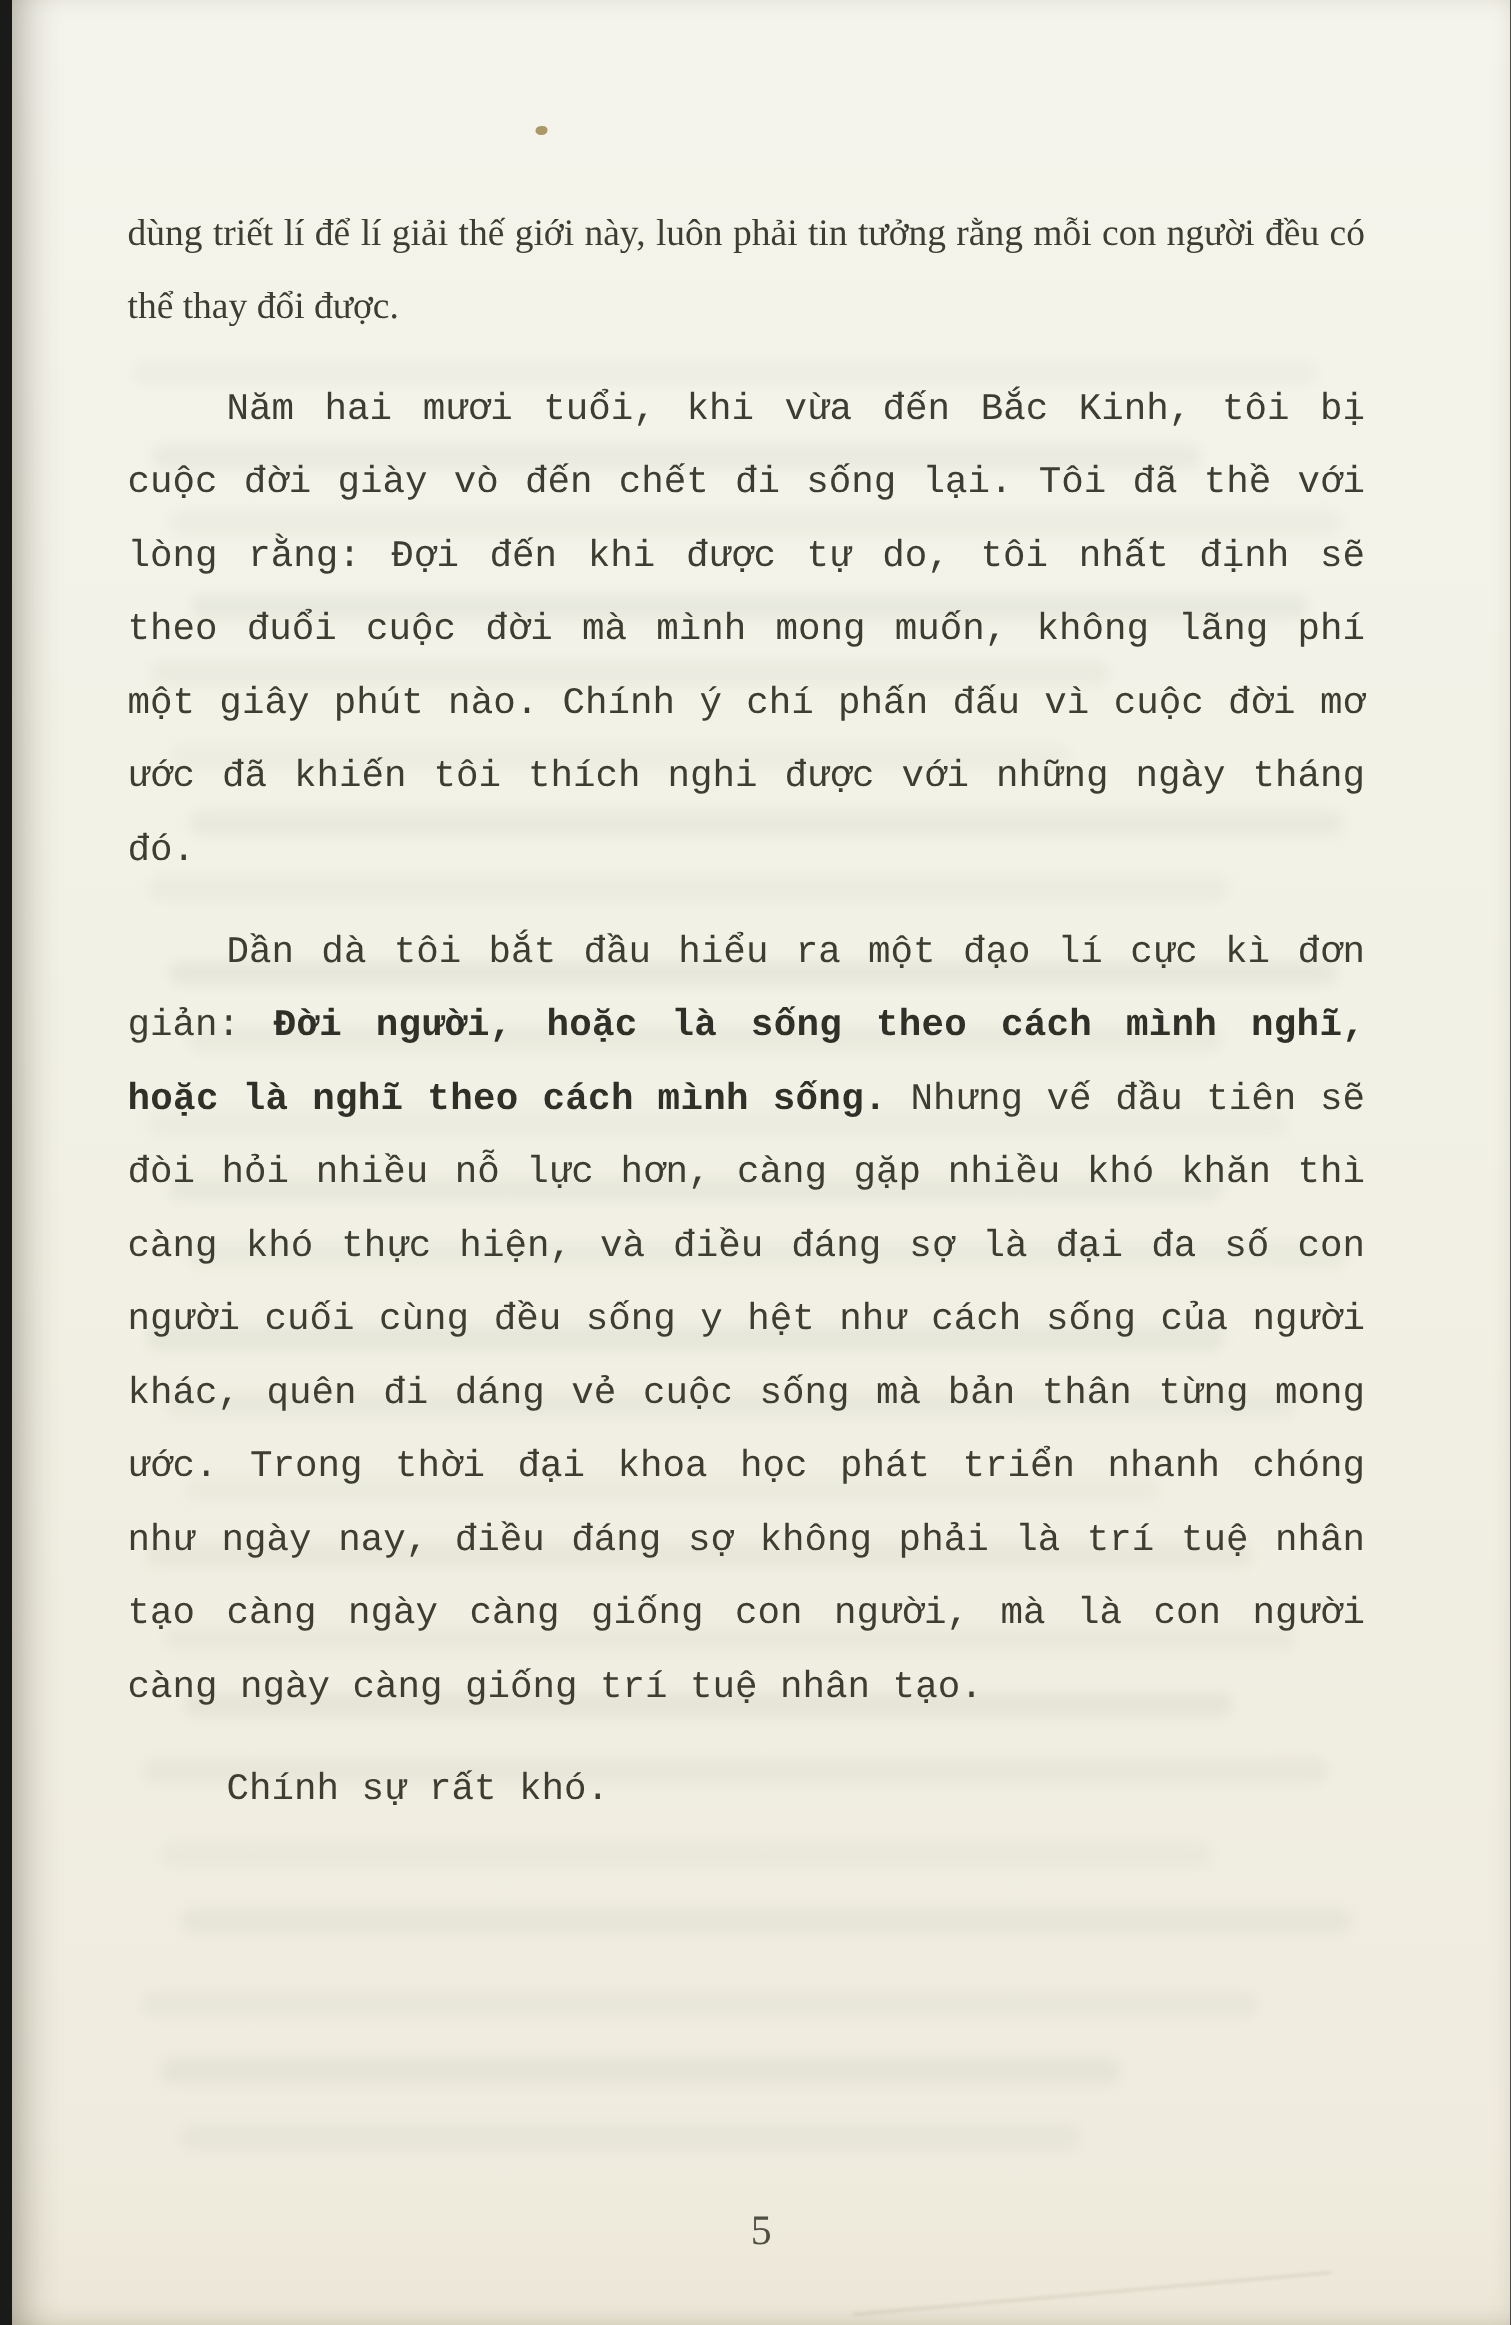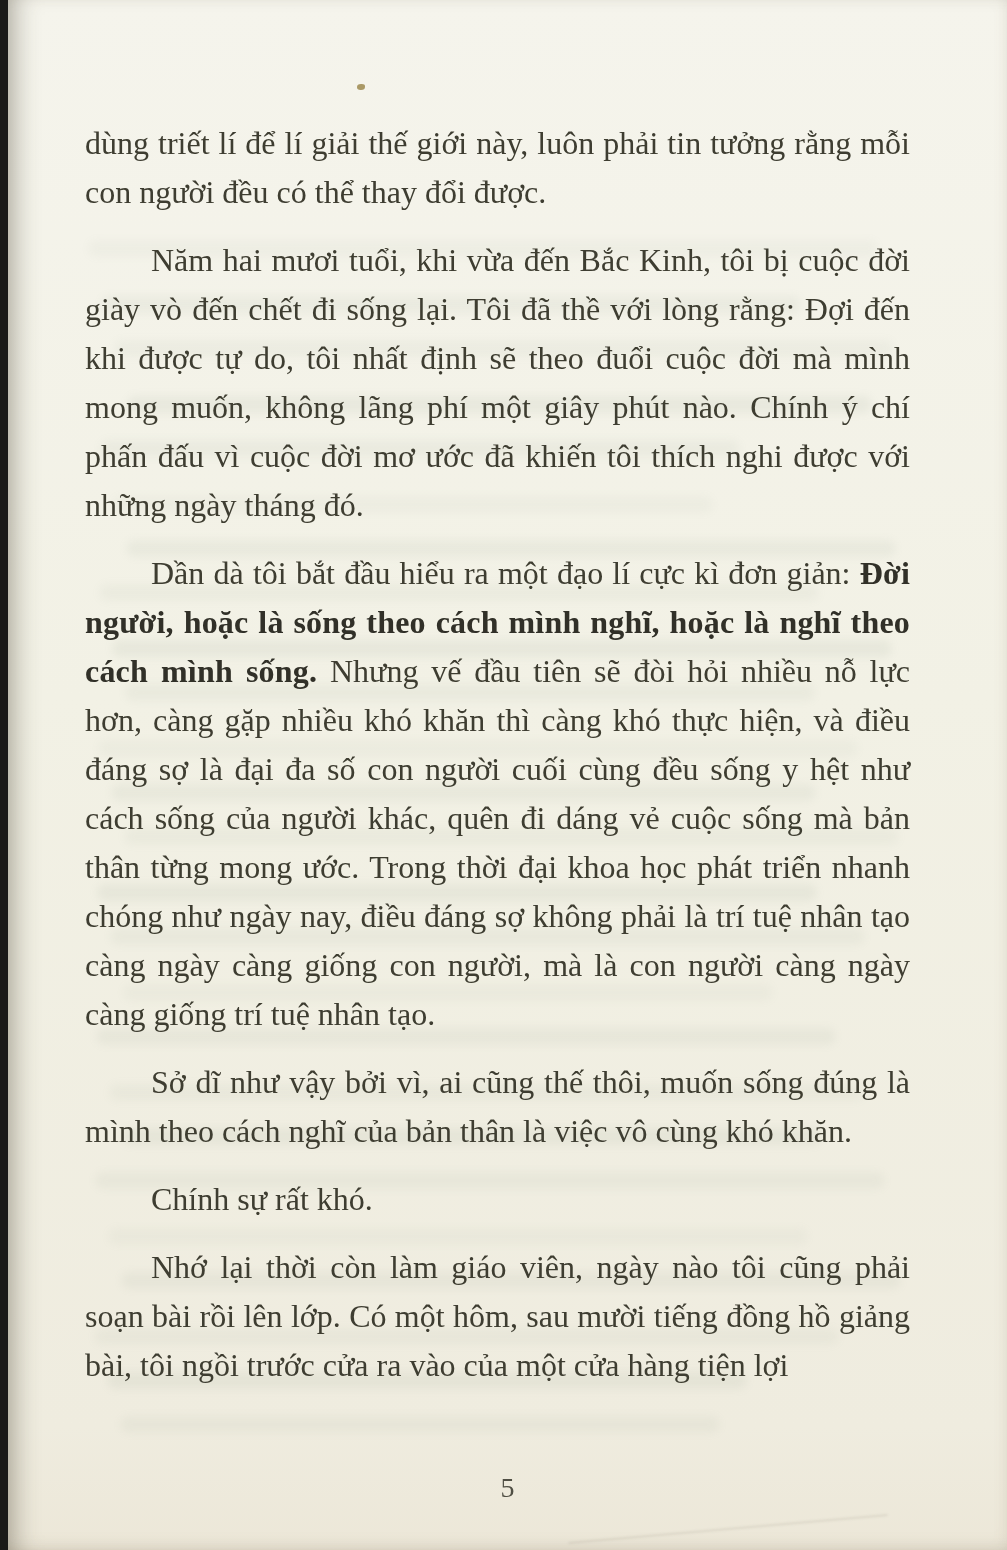--- a/index.html
+++ b/index.html
@@ -26,36 +26,37 @@
     left: 8px; top: 0;
     width: 999px; height: 1550px;
     background: linear-gradient(180deg, #f5f4ec 0%, #f2f1e5 45%, #efecdf 92%, #ece7d8 100%);
     box-shadow: inset 22px 0 26px -16px rgba(60,55,40,0.38),
                 inset -6px 0 18px -10px rgba(120,105,85,0.18),
                 inset 0 -10px 22px -14px rgba(140,120,95,0.22);
   }
   .text-block {
     position: absolute;
     left: 77px;           
-    top: 119px;
+    top: 131px;
     width: 825px;
     color: #3e3d31;
-    font-size: 32px;
+    font-size: 25px;
     line-height: 49px;
     text-align: justify;
     z-index: 2;
   }
   .para {
     margin: 0;
   }
   .para + .para {
     margin-top: 19px;
   }
   .para.indent {
     text-indent: 66px;
+    font-family: Liberation Mono, monospace;
   }
   .para strong {
     font-weight: 700;
     color: #313028;
     letter-spacing: 0.2px;
   }
   .page-number {
     position: absolute;
     left: 0;
     top: 1472px;
@@ -128,20 +129,18 @@
       <div class="ghost" style="top: 1272px; left: 113px; width: 780px; opacity: 0.096;"></div>
       <div class="ghost" style="top: 1328px; left: 86px; width: 745px; opacity: 0.072;"></div>
       <div class="ghost" style="top: 1372px; left: 99px; width: 640px; opacity: 0.108;"></div>
       <div class="ghost" style="top: 1416px; left: 112px; width: 600px; opacity: 0.084;"></div>
     </div>
 
   <main class="text-block" id="text-block">
       <p class="para"><span>dùng triết lí để lí giải thế giới này, luôn phải tin tưởng rằng mỗi con người đều có thể thay đổi được.</span></p>
       <p class="para indent"><span>Năm hai mươi tuổi, khi vừa đến Bắc Kinh, tôi bị cuộc đời giày vò đến chết đi sống lại. Tôi đã thề với lòng rằng: Đợi đến khi được tự do, tôi nhất định sẽ theo đuổi cuộc đời mà mình mong muốn, không lãng phí một giây phút nào. Chính ý chí phấn đấu vì cuộc đời mơ ước đã khiến tôi thích nghi được với những ngày tháng đó.</span></p>
       <p class="para indent"><span>Dần dà tôi bắt đầu hiểu ra một đạo lí cực kì đơn giản: </span><strong>Đời người, hoặc là sống theo cách mình nghĩ, hoặc là nghĩ theo cách mình sống.</strong><span> Nhưng vế đầu tiên sẽ đòi hỏi nhiều nỗ lực hơn, càng gặp nhiều khó khăn thì càng khó thực hiện, và điều đáng sợ là đại đa số con người cuối cùng đều sống y hệt như cách sống của người khác, quên đi dáng vẻ cuộc sống mà bản thân từng mong ước. Trong thời đại khoa học phát triển nhanh chóng như ngày nay, điều đáng sợ không phải là trí tuệ nhân tạo càng ngày càng giống con người, mà là con người càng ngày càng giống trí tuệ nhân tạo.</span></p>
-      <p class="para indent"><span>Sở dĩ như vậy bởi vì, ai cũng thế thôi, muốn sống đúng là mình theo cách nghĩ của bản thân là việc vô cùng khó khăn.</span></p>
       <p class="para indent"><span>Chính sự rất khó.</span></p>
-      <p class="para indent"><span>Nhớ lại thời còn làm giáo viên, ngày nào tôi cũng phải soạn bài rồi lên lớp. Có một hôm, sau mười tiếng đồng hồ giảng bài, tôi ngồi trước cửa ra vào của một cửa hàng tiện lợi</span></p>
     </main>
 
   <div class="page-number">5</div>
   <div class="crease"></div>
 </div>
 
 </body></html>

